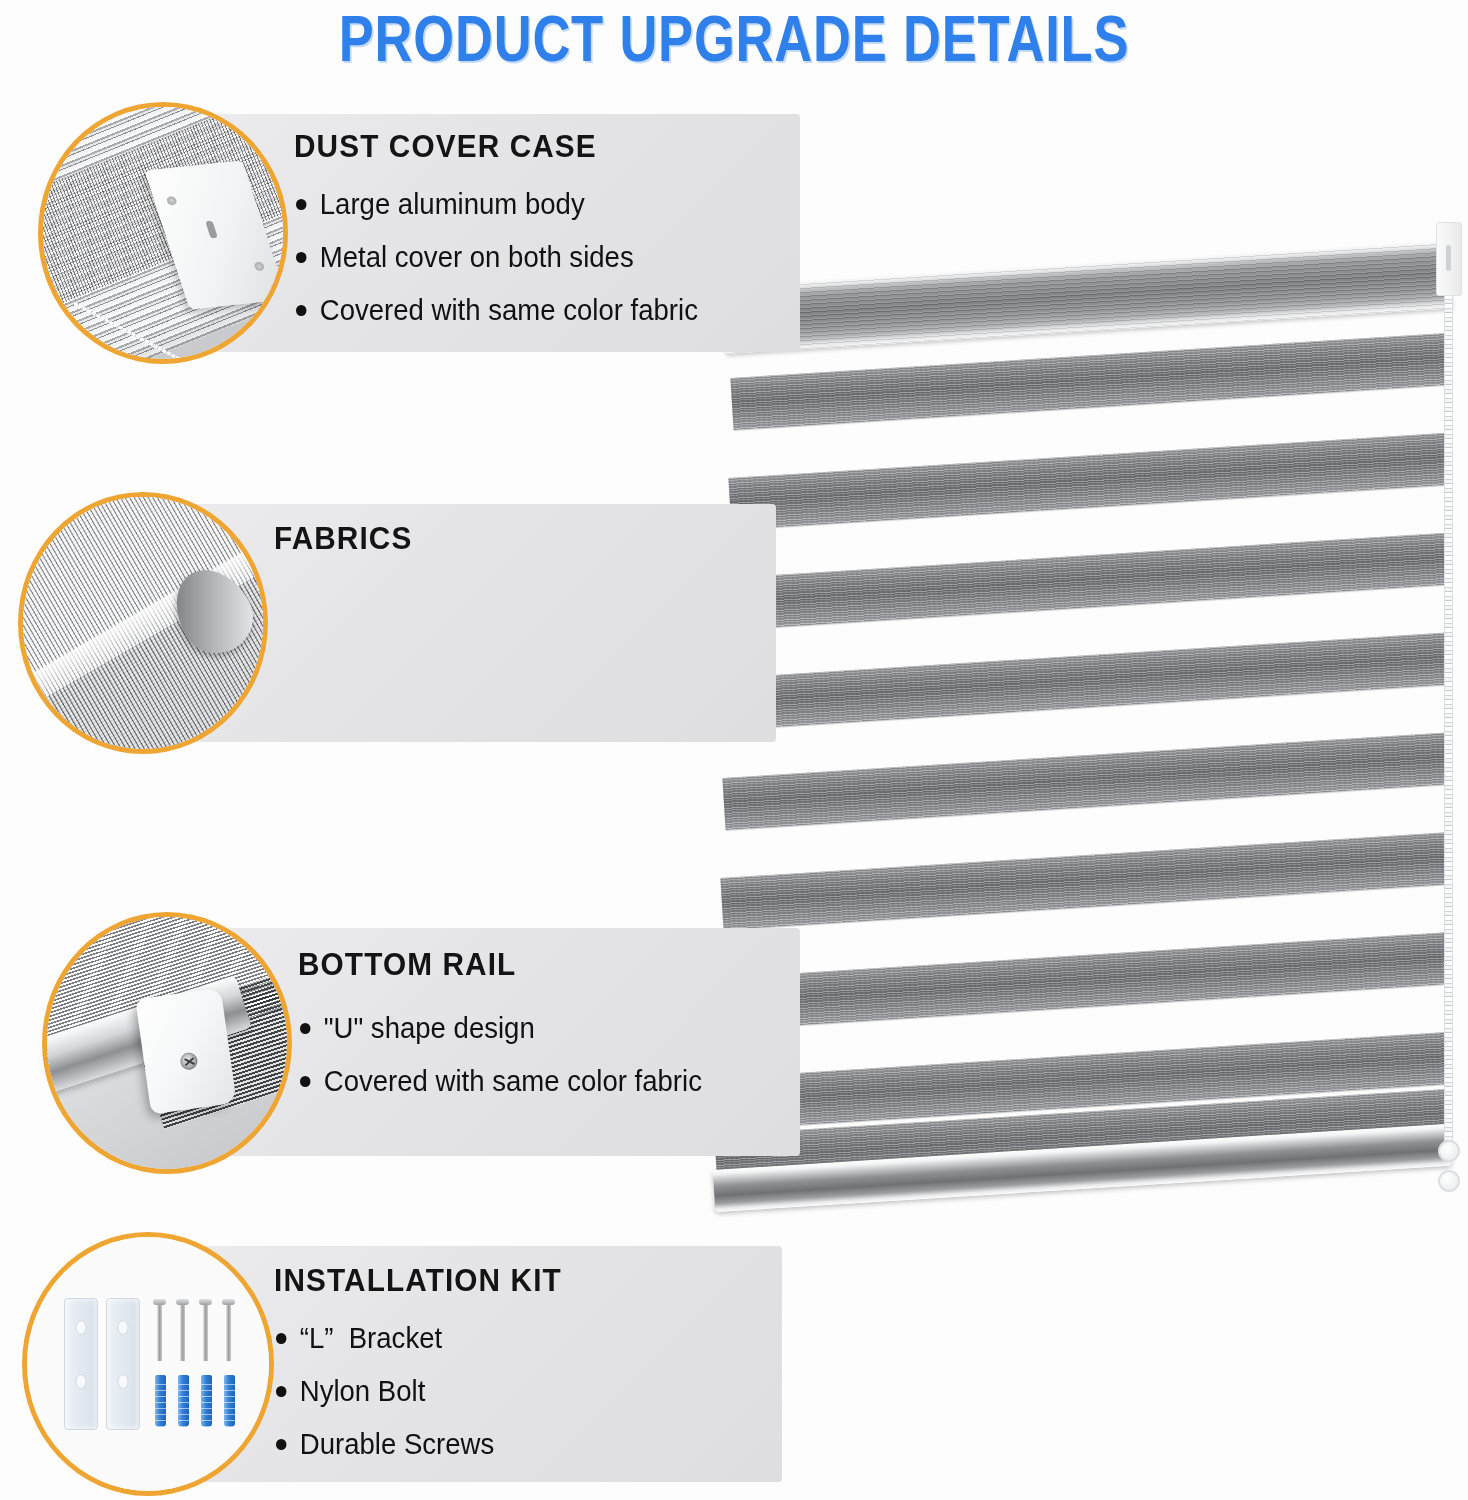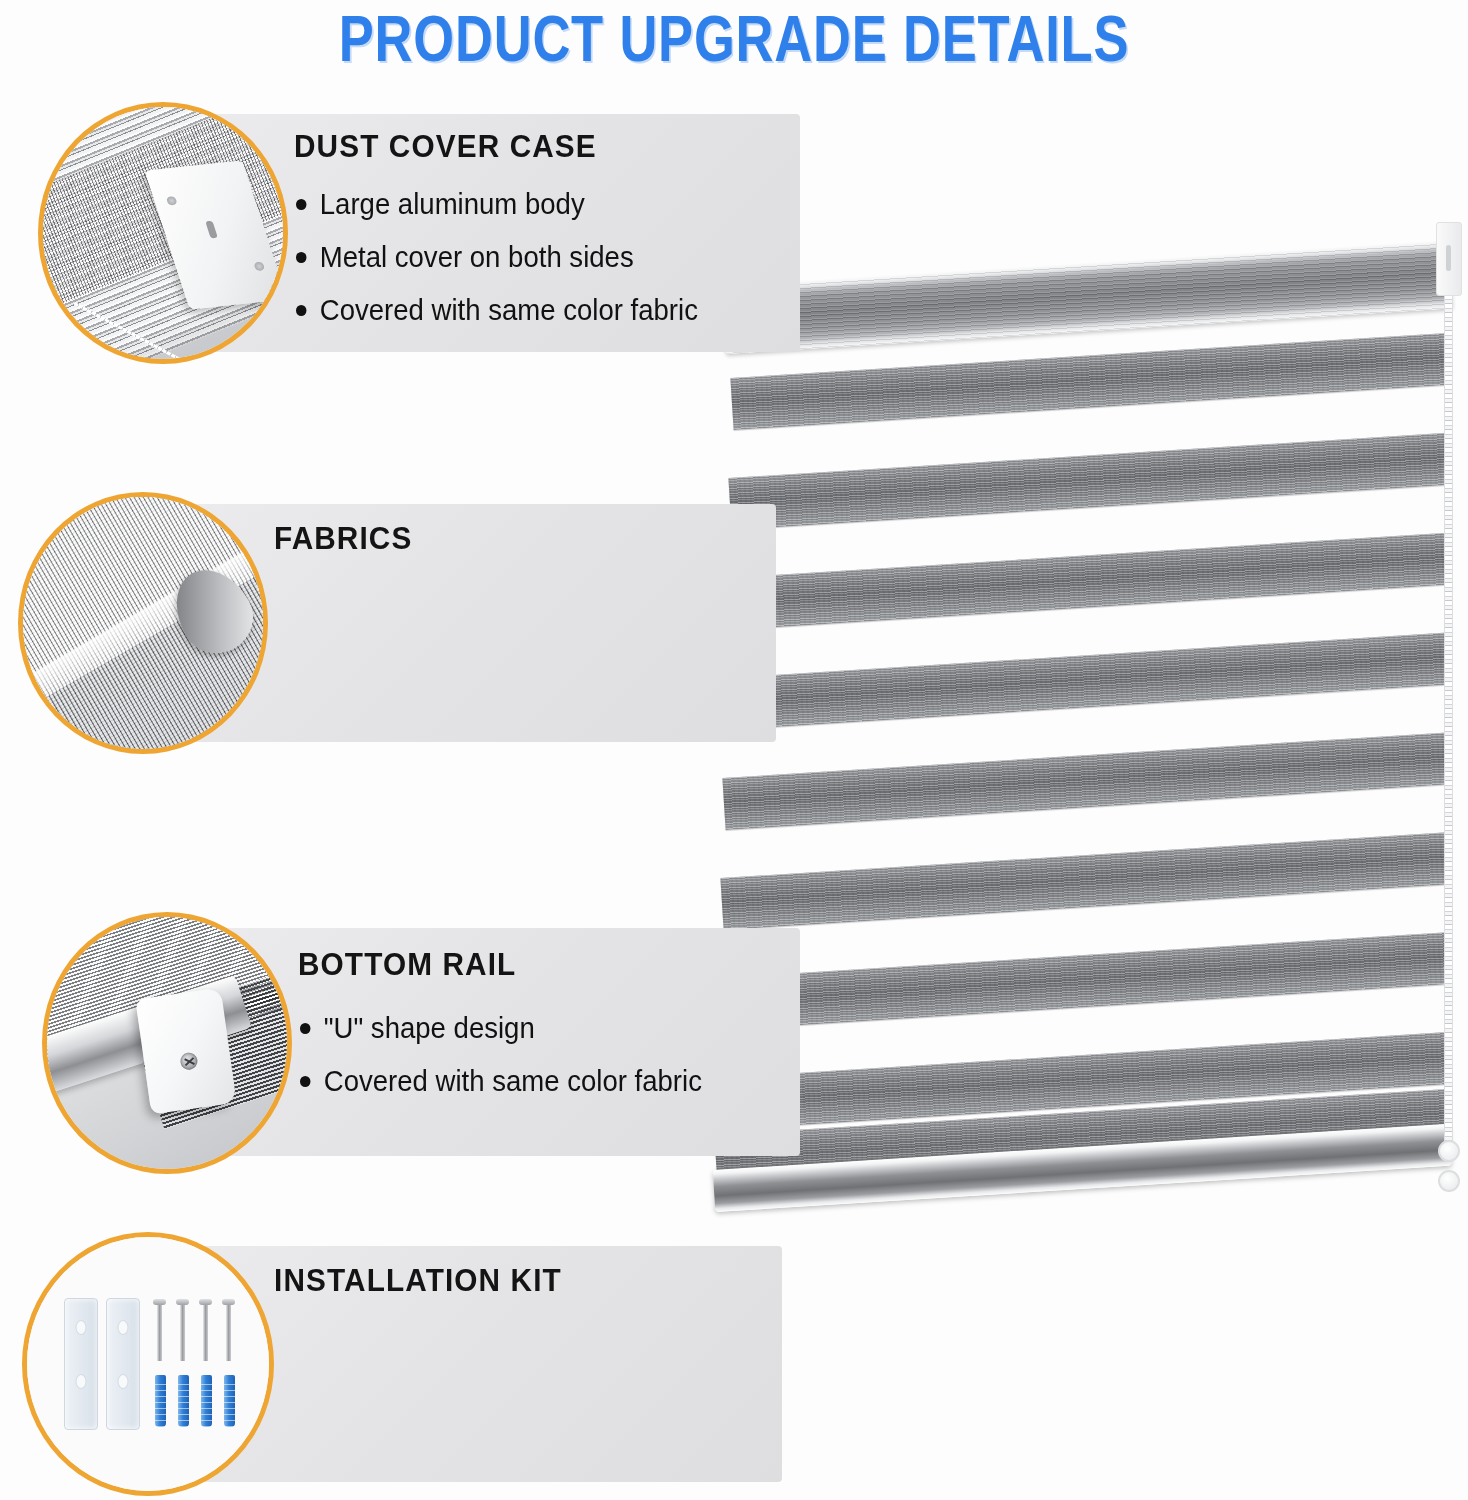--- a/index.html
+++ b/index.html
@@ -457,13 +457,27 @@
         <div class="kanchor" style="left:51%;"></div>
         <div class="kanchor" style="left:63%;"></div>
         <div class="kanchor" style="left:75%;"></div>
         <div class="kanchor" style="left:87%;"></div>
       </div>
     </div>
   </div>
 
   <div class="sec-title" style="left:274px; top:30px;">INSTALLATION KIT</div>
 
+  <ul class="bullets" style="left:276px; top:90px;">
+    <li>
+      <span class="dot"></span>
+      <span>“L”  Bracket</span>
+    </li>
+    <li>
+      <span class="dot"></span>
+      <span>Nylon Bolt</span>
+    </li>
+    <li>
+      <span class="dot"></span>
+      <span>Durable Screws</span>
+    </li>
+  </ul>
 </div>
 
 </body></html>

